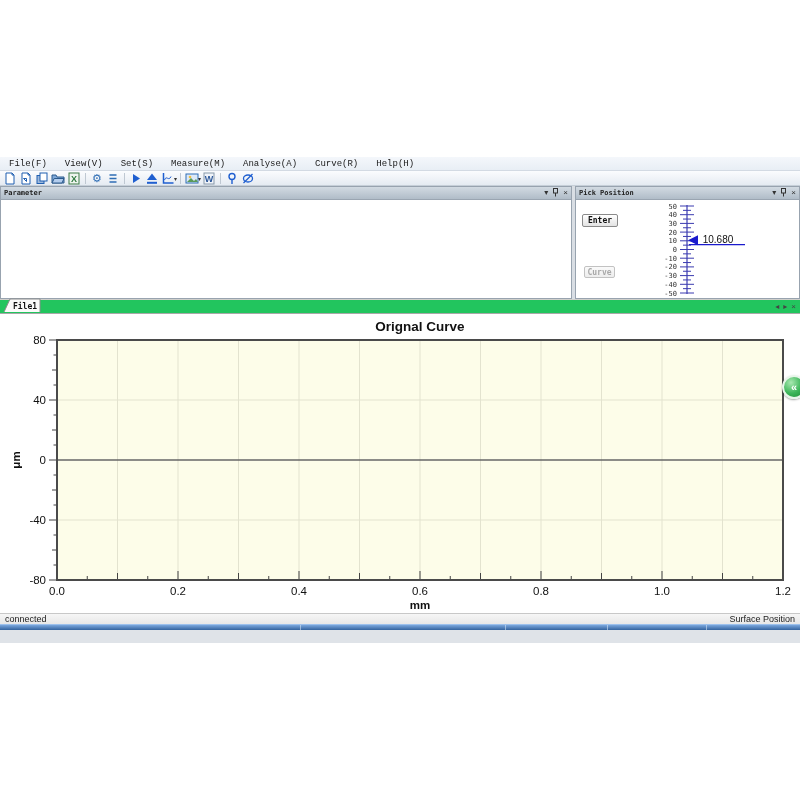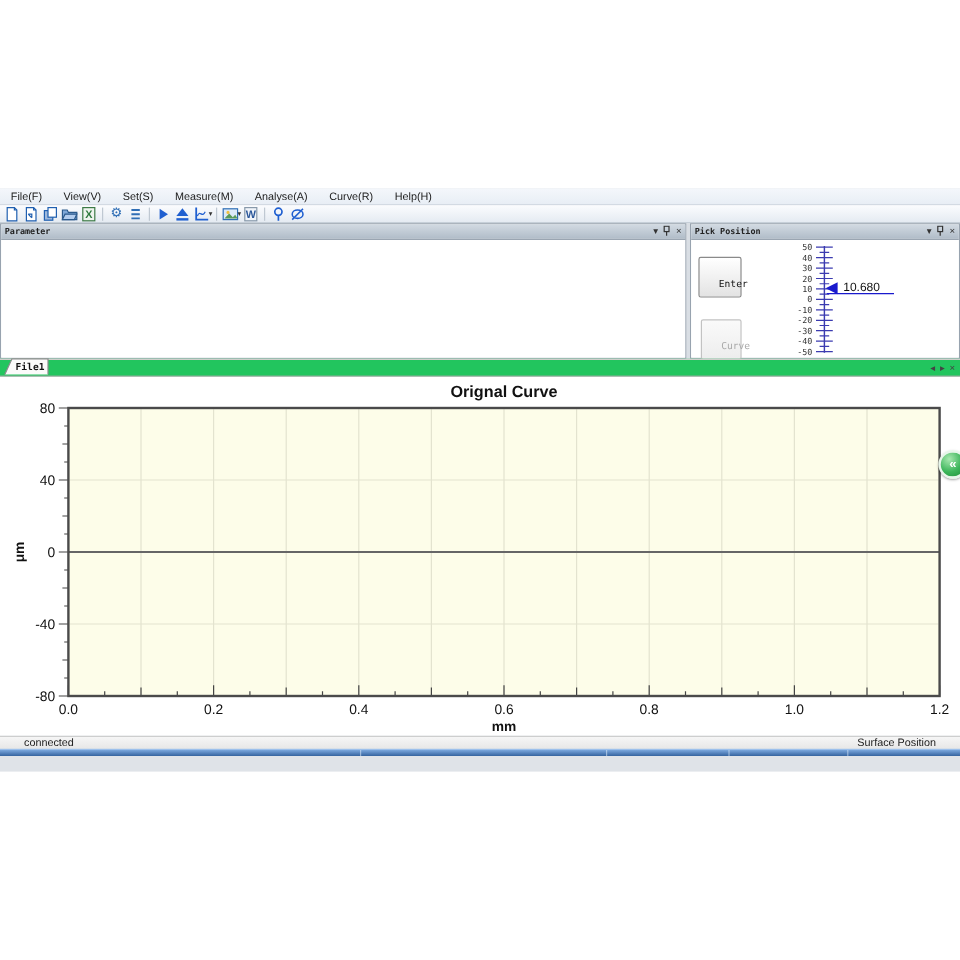--- a/index.html
+++ b/index.html
@@ -22,21 +22,21 @@
   .win-controls{position:absolute;right:4px;top:0;display:flex;gap:1px;}
   .wbtn{height:10px;border-radius:0 0 3px 3px;font-size:7px;line-height:9px;text-align:center;
       color:#fff;border:1px solid #14304d;border-top:none;box-sizing:border-box;}
   .wbtn.min{width:18px;background:linear-gradient(#cdd8e3,#7e95ac);}
   .wbtn.max{width:16px;background:linear-gradient(#cdd8e3,#7e95ac);}
   .wbtn.close{width:30px;background:linear-gradient(#ef9a7d,#c0392b);font-weight:bold;}
 
   
   .menubar{height:14px;display:flex;align-items:center;background:linear-gradient(#f4f7fb,#e8eef5);
       border-bottom:1px solid #d3dae3;box-sizing:border-box;}
-  .menu-item{font-size:9px;color:#1a1a1a;padding:0 9px;line-height:14px;cursor:default;}
+  .menu-item{font-size:9px;color:#1a1a1a;padding:0 9px;line-height:14px;cursor:default;font-family:Liberation Mono, monospace;}
 
   
   .toolbar{height:15px;display:flex;align-items:center;background:linear-gradient(#fbfcfe,#e5ebf2);
       border-bottom:1px solid #c6cfd8;box-sizing:border-box;padding-left:2px;}
   .ticon{width:16px;height:14px;display:inline-flex;align-items:center;justify-content:center;}
   .tsep{width:1px;height:11px;background:#bfc8d2;margin:0 3px;}
   .dd{font-size:6px;color:#333;margin-left:-2px;}
 
   
   .dock{height:113px;display:flex;gap:3px;background:#d9dee4;box-sizing:border-box;}
@@ -44,44 +44,44 @@
   .panel.param{flex:1;}
   .panel.pick{width:225px;}
   .phead{height:12px;flex:0 0 12px;display:flex;align-items:center;
       background:linear-gradient(#d2dae2,#b0bcc8);border-bottom:1px solid #9aa5b1;}
   .ptitle{font-family:"DejaVu Sans Mono",monospace;font-size:7px;font-weight:bold;color:#222;
       padding-left:3px;letter-spacing:0px;}
   .pbtns{margin-left:auto;display:flex;align-items:center;gap:4px;padding-right:3px;}
   .pbtn{font-size:8px;line-height:8px;color:#333;cursor:default;}
   .pbody{flex:1;background:#fff;position:relative;}
 
-  .btn{position:absolute;font-family:"DejaVu Sans Mono",monospace;font-weight:normal;font-size:8px;
+  .btn{position:absolute;font-family:"DejaVu Sans Mono",monospace;font-weight:bold;font-size:8px;
       background:linear-gradient(#ffffff,#e3e3e3);border:1px solid #8a8a8a;border-radius:2px;
-      padding:16px;line-height:11px;}
+      padding:0;line-height:11px;}
   .btn.enter{left:6px;top:14px;width:36px;height:13px;color:#111;}
   .btn.exit{left:8px;top:66px;width:31px;height:12px;color:#a8a8a8;border-color:#c2c2c2;
       background:linear-gradient(#fafafa,#ededed);}
 
   
   .tabbar{height:15px;background:#22c55e;border-top:1px solid #cfcfcb;border-bottom:1px solid #a8a8a8;
       box-sizing:border-box;display:flex;align-items:flex-end;position:relative;}
   .tabnav{position:absolute;right:4px;top:1px;display:flex;gap:4px;align-items:center;}
   .tabnav span{font-size:8px;color:#444;line-height:12px;cursor:default;}
 
   
   .chartarea{height:299px;background:#ffffff;position:relative;}
   .green-handle{position:absolute;left:782px;top:61px;width:24px;height:24px;border-radius:50%;
       background:radial-gradient(circle at 35% 28%, #a8e8b0, #3cb55a 55%, #1d8d36);
       border:2px solid #e8f5ea;box-sizing:border-box;color:#fff;font-weight:bold;font-size:11px;
       display:flex;align-items:center;justify-content:center;box-shadow:0 1px 2px rgba(0,0,0,.35);}
 
   
   .statusbar{height:11px;display:flex;justify-content:space-between;align-items:center;
       background:linear-gradient(#f6f6f6,#e7e7e7);border-top:1px solid #c8c8c8;box-sizing:border-box;
-      font-size:9px;color:#222;padding:0 20px;line-height:11px;}
+      font-size:9px;color:#222;padding:0 5px;line-height:11px;}
 
   
   .taskbar{height:6px;background:linear-gradient(#7aa7dd,#34639f);border-top:1px solid #9cc0ec;
       box-sizing:border-box;position:relative;}
   .taskbar i{position:absolute;top:0;bottom:0;width:1px;background:rgba(220,235,250,.55);}
 </style>
 </head>
 <body>
 
 <div class="app">

